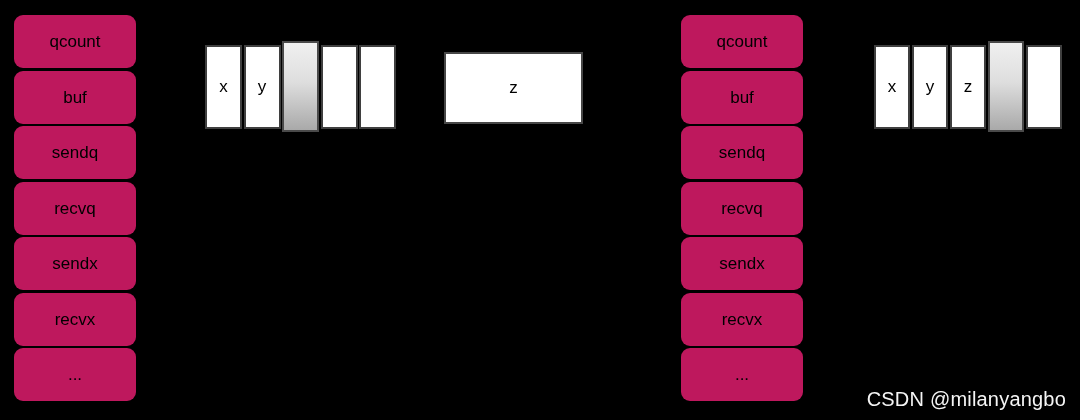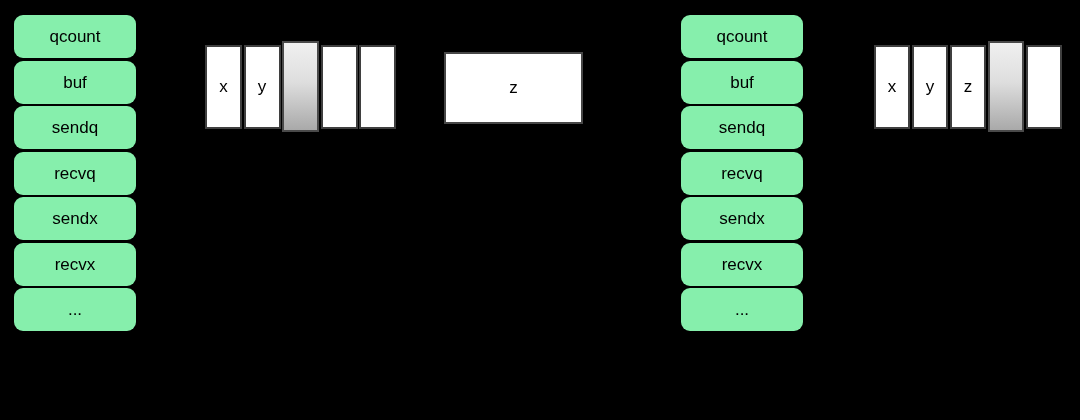--- a/index.html
+++ b/index.html
@@ -21,22 +21,22 @@
     position: absolute;
     top: 15px;
     width: 122px;
     display: flex;
     flex-direction: column;
     gap: 2.5px;
   }
   .struct-col.left  { left: 14px; }
   .struct-col.right { left: 681px; }
   .struct-box {
-    height: 43px;
-    background: #86efac;
+    height: 53px;
+    background: #be185d;
     border-radius: 9px;
     display: flex;
     align-items: center;
     justify-content: center;
     color: #000000;
     font-size: 17px;
     line-height: 1;
   }
 
   
@@ -130,14 +130,15 @@
   </div>
 
   <div class="buffer-row right">
     <div class="buffer-cell">x</div>
     <div class="buffer-cell">y</div>
     <div class="buffer-cell">z</div>
     <div class="buffer-cell gray"></div>
     <div class="buffer-cell"></div>
   </div>
 
+  <div class="watermark">CSDN @milanyangbo</div>
 
 </div>
 
 </body></html>

